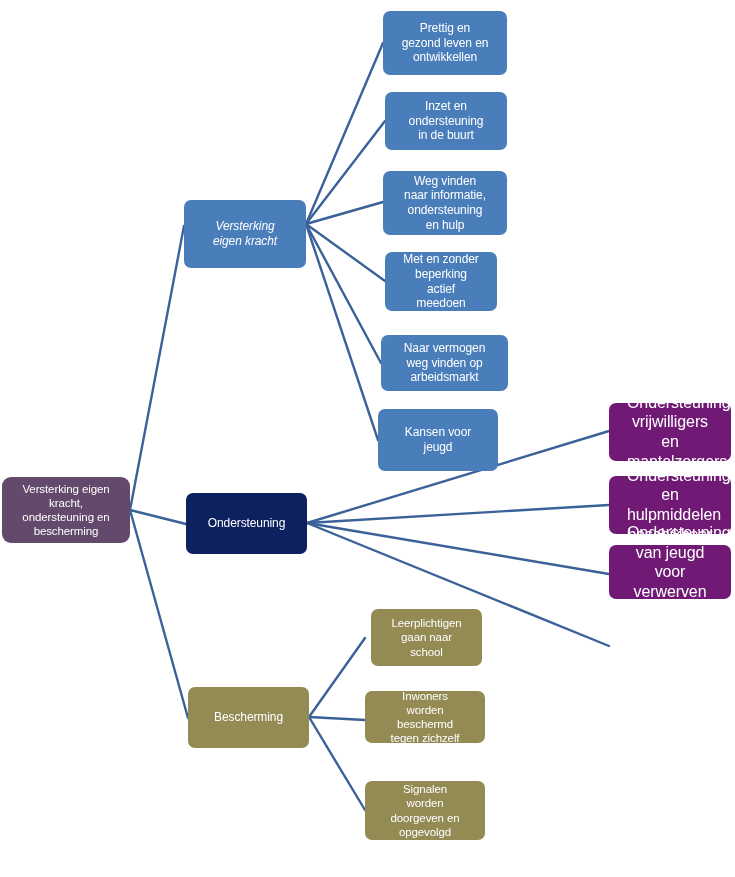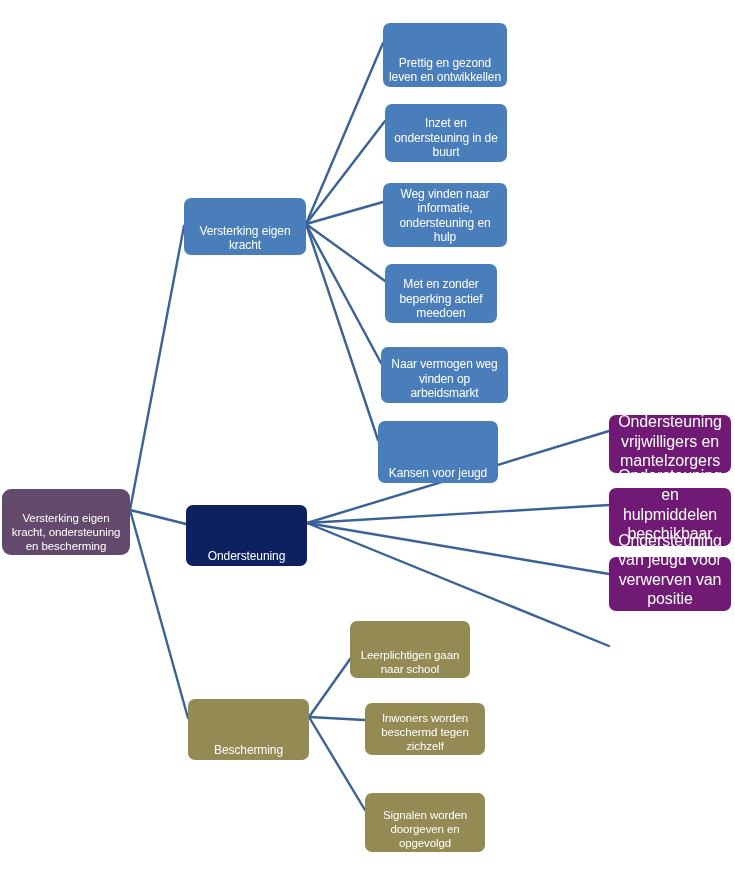--- a/index.html
+++ b/index.html
@@ -23,30 +23,29 @@
     left: 0;
     top: 0;
     width: 735px;
     height: 877px;
     pointer-events: none;
   }
   .node {
     position: absolute;
     box-sizing: border-box;
     display: flex;
-    align-items: flex-end;
+    align-items: center;
     justify-content: center;
     text-align: center;
     color: #ffffff;
     border-radius: 7px;
-    padding: 2px 6px;
+    padding: 2px 18px;
     line-height: 1.22;
     letter-spacing: -0.1px;
     z-index: 2;
-    margin-top: 12px;
   }
   .node .label {
     display: block;
     width: 100%;
     white-space: pre-line;
   }
   .n-root {
     background: #63496b;
     font-size: 11.5px;
     border-radius: 9px;
@@ -103,21 +102,21 @@
       <line x1="309" y1="717" x2="365" y2="638"></line>
       <line x1="309" y1="717" x2="365" y2="720"></line>
       <line x1="309" y1="717" x2="365" y2="810"></line>
     </g>
   </svg>
 
   <div class="node n-root" style="left:2px; top:477px; width:128px; height:66px;">
     <span class="label">Versterking eigen kracht, ondersteuning en bescherming</span>
   </div>
 
-  <div class="node n-blue-branch" style="left:184px; top:186px; width:122px; height:57px;">
+  <div class="node n-blue-branch" style="left:184px; top:200px; width:122px; height:68px;font-style:italic;">
     <span class="label">Versterking eigen kracht</span>
   </div>
 
   <div class="node n-blue" style="left:383px; top:11px; width:124px; height:64px;">
     <span class="label">Prettig en gezond leven en ontwikkellen</span>
   </div>
 
   <div class="node n-blue" style="left:385px; top:92px; width:122px; height:58px;">
     <span class="label">Inzet en ondersteuning in de buurt</span>
   </div>
@@ -152,21 +151,21 @@
 
   <div class="node n-navy-leaf" style="left:609px; top:545px; width:122px; height:54px;">
     <span class="label">Ondersteuning van jeugd voor verwerven van positie</span>
   </div>
 
 
   <div class="node n-olive" style="left:188px; top:687px; width:121px; height:61px;">
     <span class="label">Bescherming</span>
   </div>
 
-  <div class="node n-olive-leaf" style="left:350px; top:609px; width:120px; height:57px;">
+  <div class="node n-olive-leaf" style="left:371px; top:609px; width:111px; height:57px;">
     <span class="label">Leerplichtigen gaan naar school</span>
   </div>
 
   <div class="node n-olive-leaf" style="left:365px; top:691px; width:120px; height:52px;">
     <span class="label">Inwoners worden beschermd tegen zichzelf</span>
   </div>
 
   <div class="node n-olive-leaf" style="left:365px; top:781px; width:120px; height:59px;">
     <span class="label">Signalen worden doorgeven en opgevolgd</span>
   </div>

